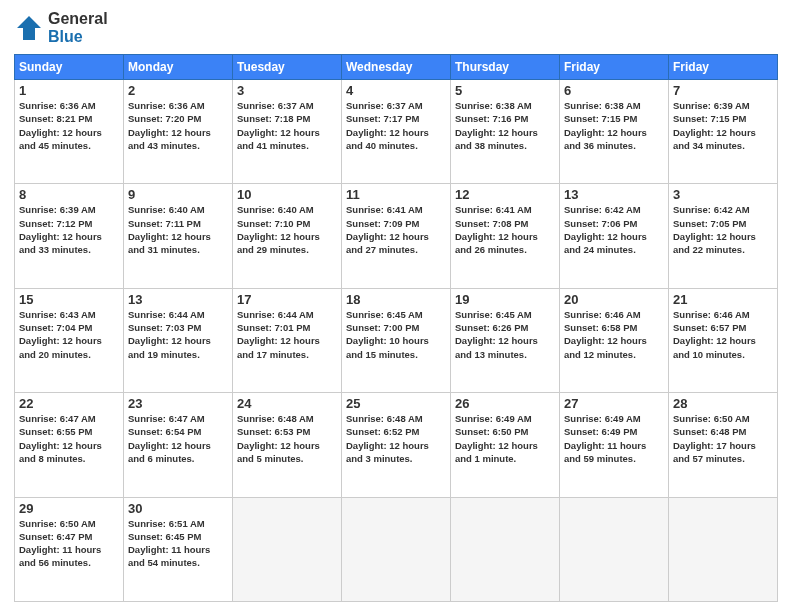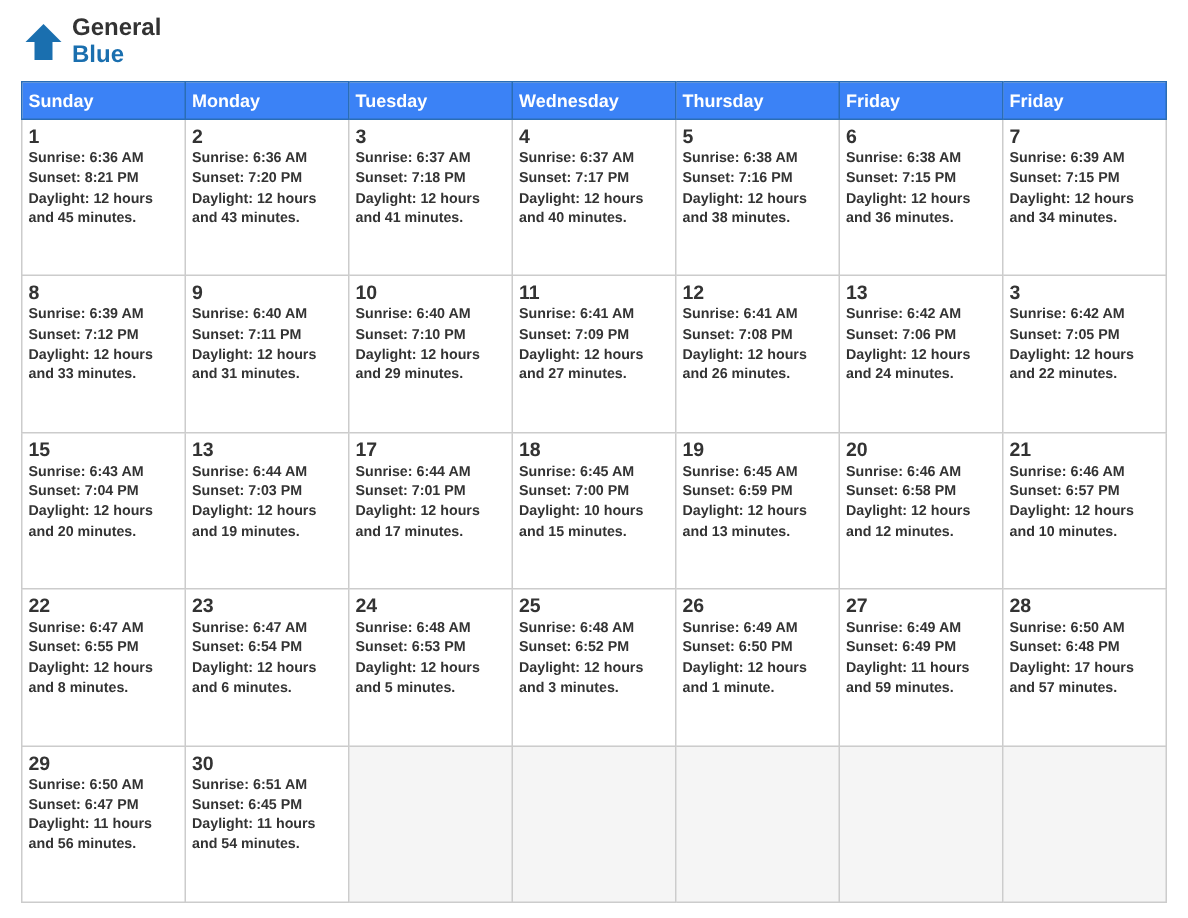--- a/index.html
+++ b/index.html
@@ -261,21 +261,21 @@
         <div class="day-info">
           <span>Sunrise: 6:45 AM</span><br>
           <span>Sunset: 7:00 PM</span><br>
           <span>Daylight: 10 hours and 15 minutes.</span>
         </div>
           </td>
           <td>
             <span class="day-num">19</span>
         <div class="day-info">
           <span>Sunrise: 6:45 AM</span><br>
-          <span>Sunset: 6:59 PM</span><br>
+          <span>Sunset: 6:26 PM</span><br>
           <span>Daylight: 12 hours and 13 minutes.</span>
         </div>
           </td>
           <td>
             <span class="day-num">20</span>
         <div class="day-info">
           <span>Sunrise: 6:46 AM</span><br>
           <span>Sunset: 6:58 PM</span><br>
           <span>Daylight: 12 hours and 12 minutes.</span>
         </div>

